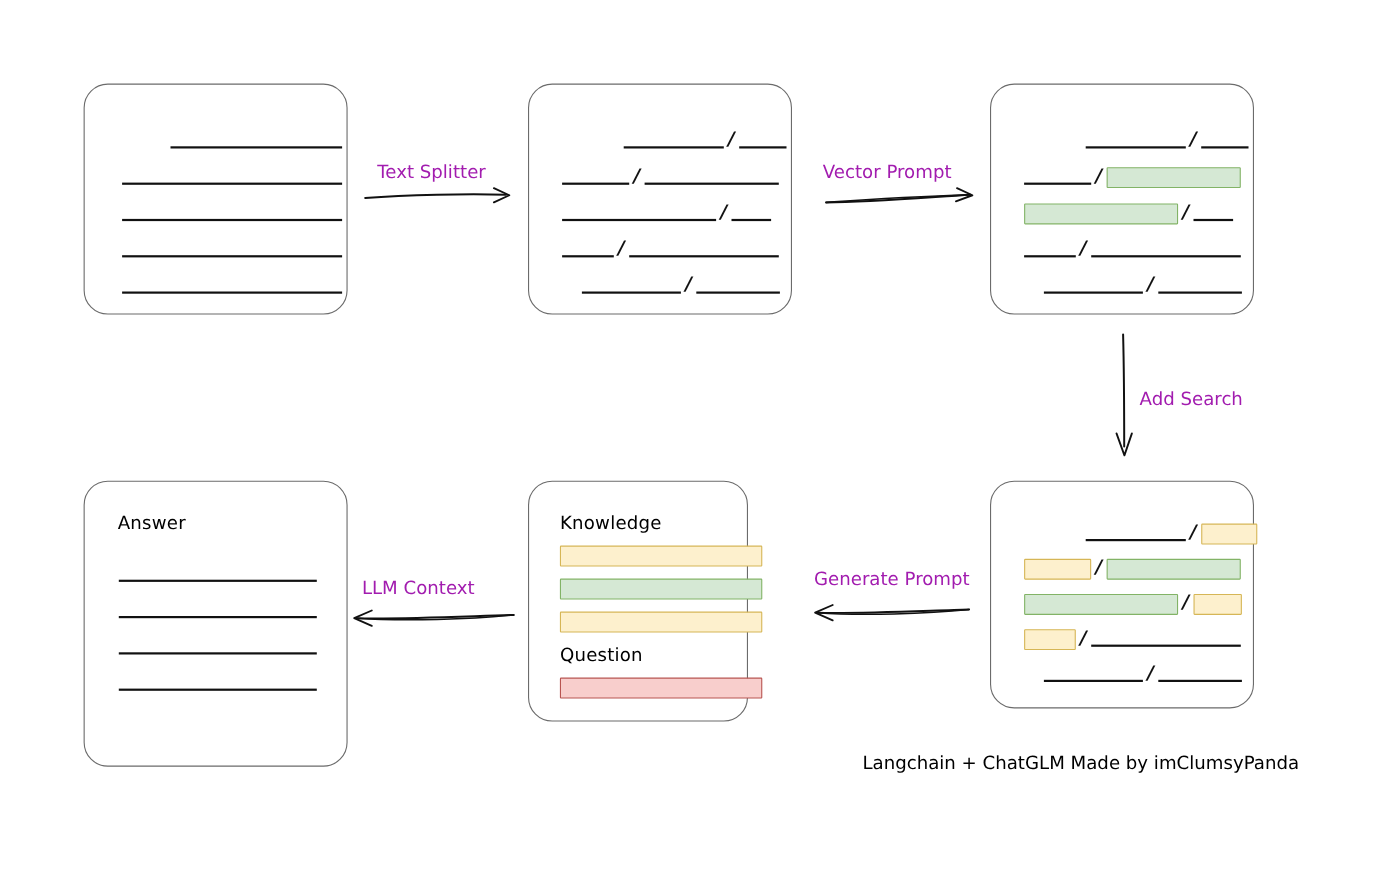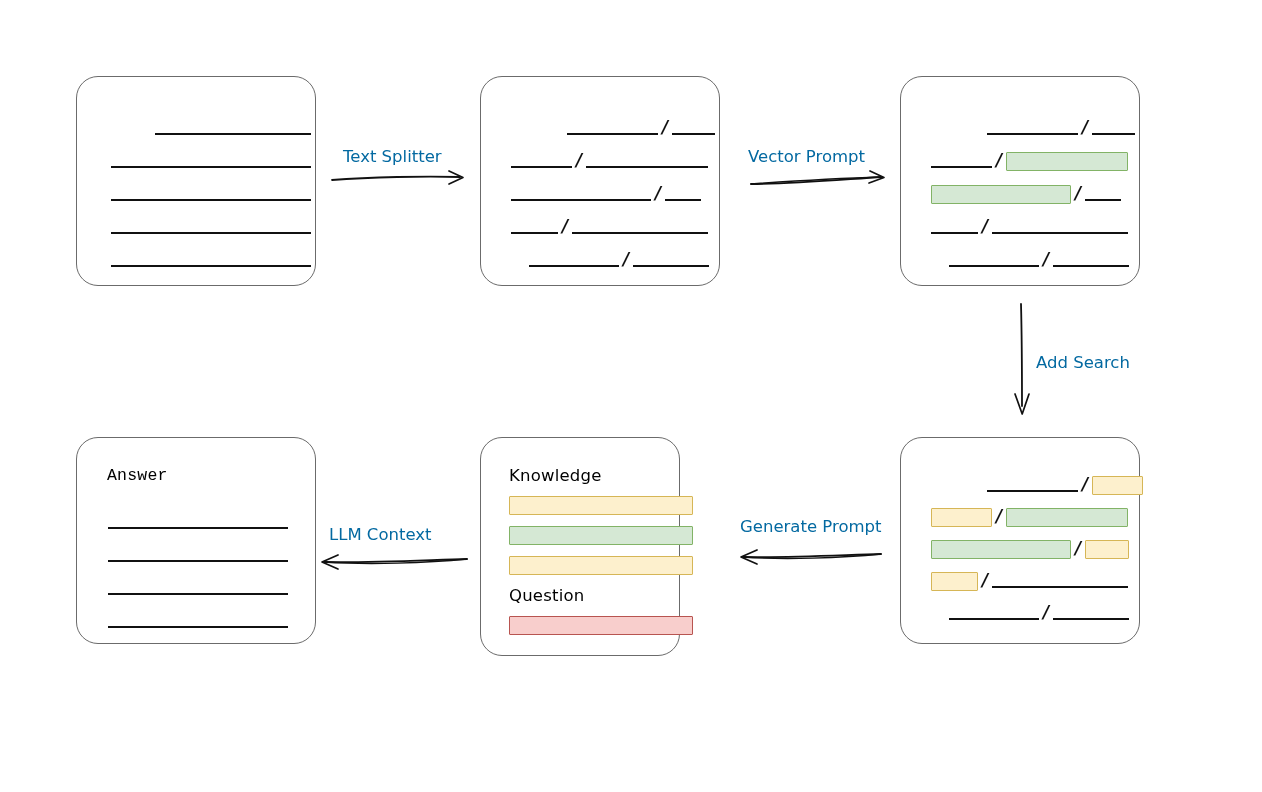--- a/index.html
+++ b/index.html
@@ -81,21 +81,21 @@
   }
 
   
   .arrow-svg {
     position: absolute;
     overflow: visible;
   }
   .arrow-label {
     position: absolute;
     font-size: 16.5px;
-    color: #0369a1;
+    color: #a21caf;
     white-space: nowrap;
   }
 
   .footnote {
     position: absolute;
     font-size: 16.5px;
     color: #000000;
     white-space: nowrap;
   }
 </style>
@@ -218,21 +218,21 @@
 
     <div class="bar chip-yellow" style="left:28px; top:58px; width:184px;"></div>
     <div class="bar chip-green" style="left:28px; top:88px; width:184px;"></div>
     <div class="bar chip-yellow" style="left:28px; top:118px; width:184px;"></div>
 
     <div class="card-title" style="left:28px; top:148px;">Question</div>
 
     <div class="bar chip-red" style="left:28px; top:178px; width:184px;"></div>
   </div>
 
-  <div class="card" style="left:76px; top:437px; width:240px; height:207px;font-family:Liberation Mono, monospace;">
+  <div class="card" style="left:76px; top:437px; width:240px; height:260px;">
     <div class="card-title" style="left:30px; top:28px;">Answer</div>
   </div>
   <div id="answer-rows" style="position:absolute; left:76px; top:437px; width:240px; height:207px;">
       <div class="row" style="left: 32px; top: 76px;">
         <div class="seg-line" style="width: 180px;"></div>
       </div>
       <div class="row" style="left: 32px; top: 109px;">
         <div class="seg-line" style="width: 180px;"></div>
       </div>
       <div class="row" style="left: 32px; top: 142px;">
@@ -269,14 +269,15 @@
     <path d="M19,6 L3,13 L19,20" fill="none" stroke="#111" stroke-width="1.7" stroke-linejoin="round" stroke-linecap="round"></path>
   </svg>
 
   <div class="arrow-label" style="left:329px; top:525px;">LLM Context</div>
   <svg class="arrow-svg" style="left:318px; top:549px;" width="152" height="24" viewBox="0 0 152 24">
     <path d="M149,10 C110,11 50,14 6,13" fill="none" stroke="#111" stroke-width="1.8" stroke-linecap="round"></path>
     <path d="M149,10 C110,14 50,16 6,13" fill="none" stroke="#111" stroke-width="1.4" stroke-linecap="round"></path>
     <path d="M20,6 L4,13 L20,20" fill="none" stroke="#111" stroke-width="1.7" stroke-linejoin="round" stroke-linecap="round"></path>
   </svg>
 
+  <div class="footnote" style="left:784px; top:684px;">Langchain + ChatGLM Made by imClumsyPanda</div>
 
 </div>
 
 </body></html>

